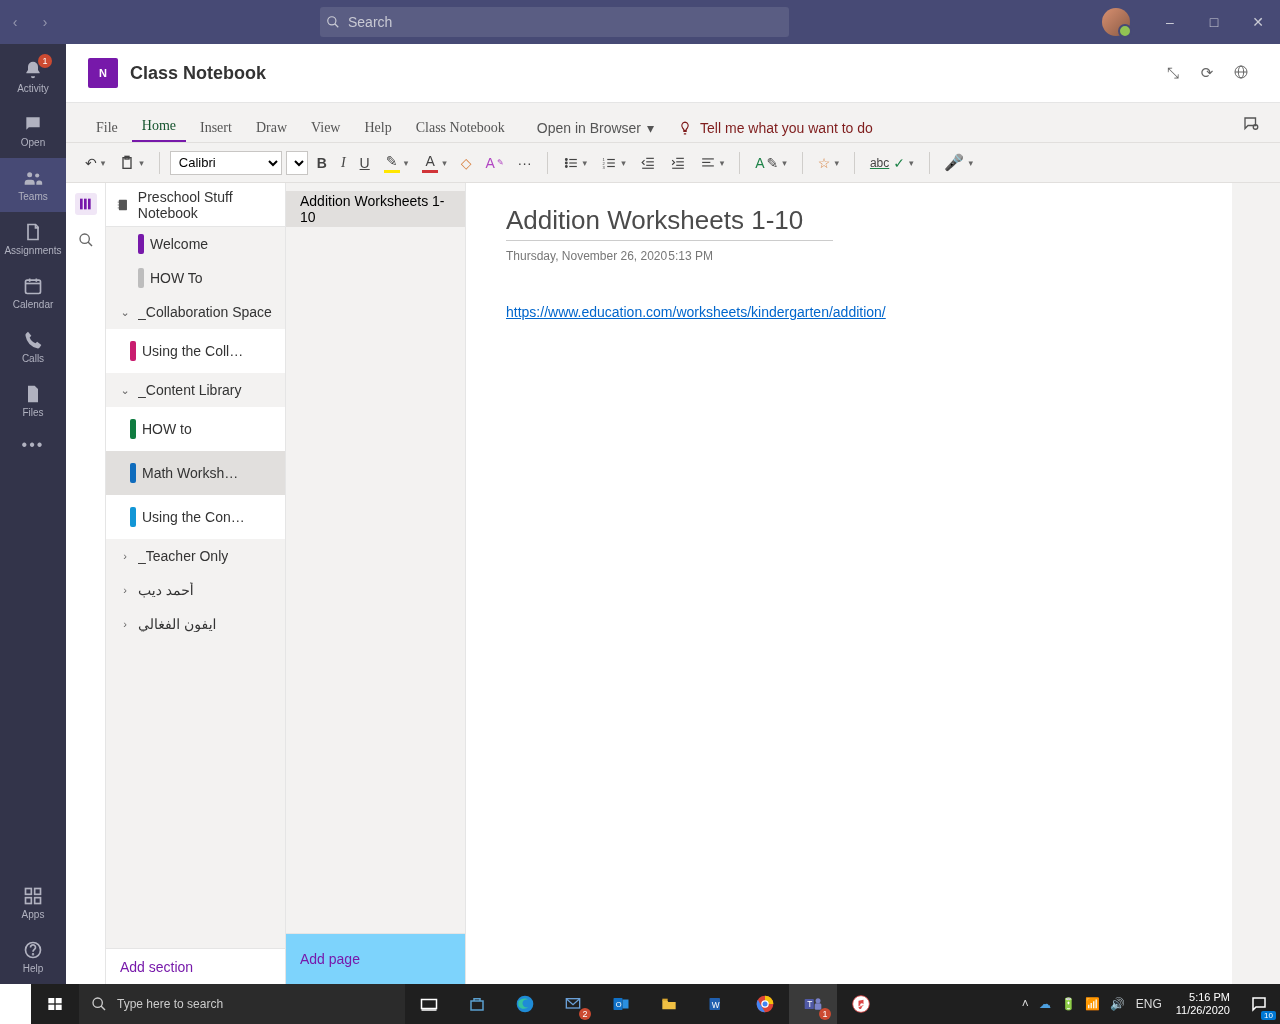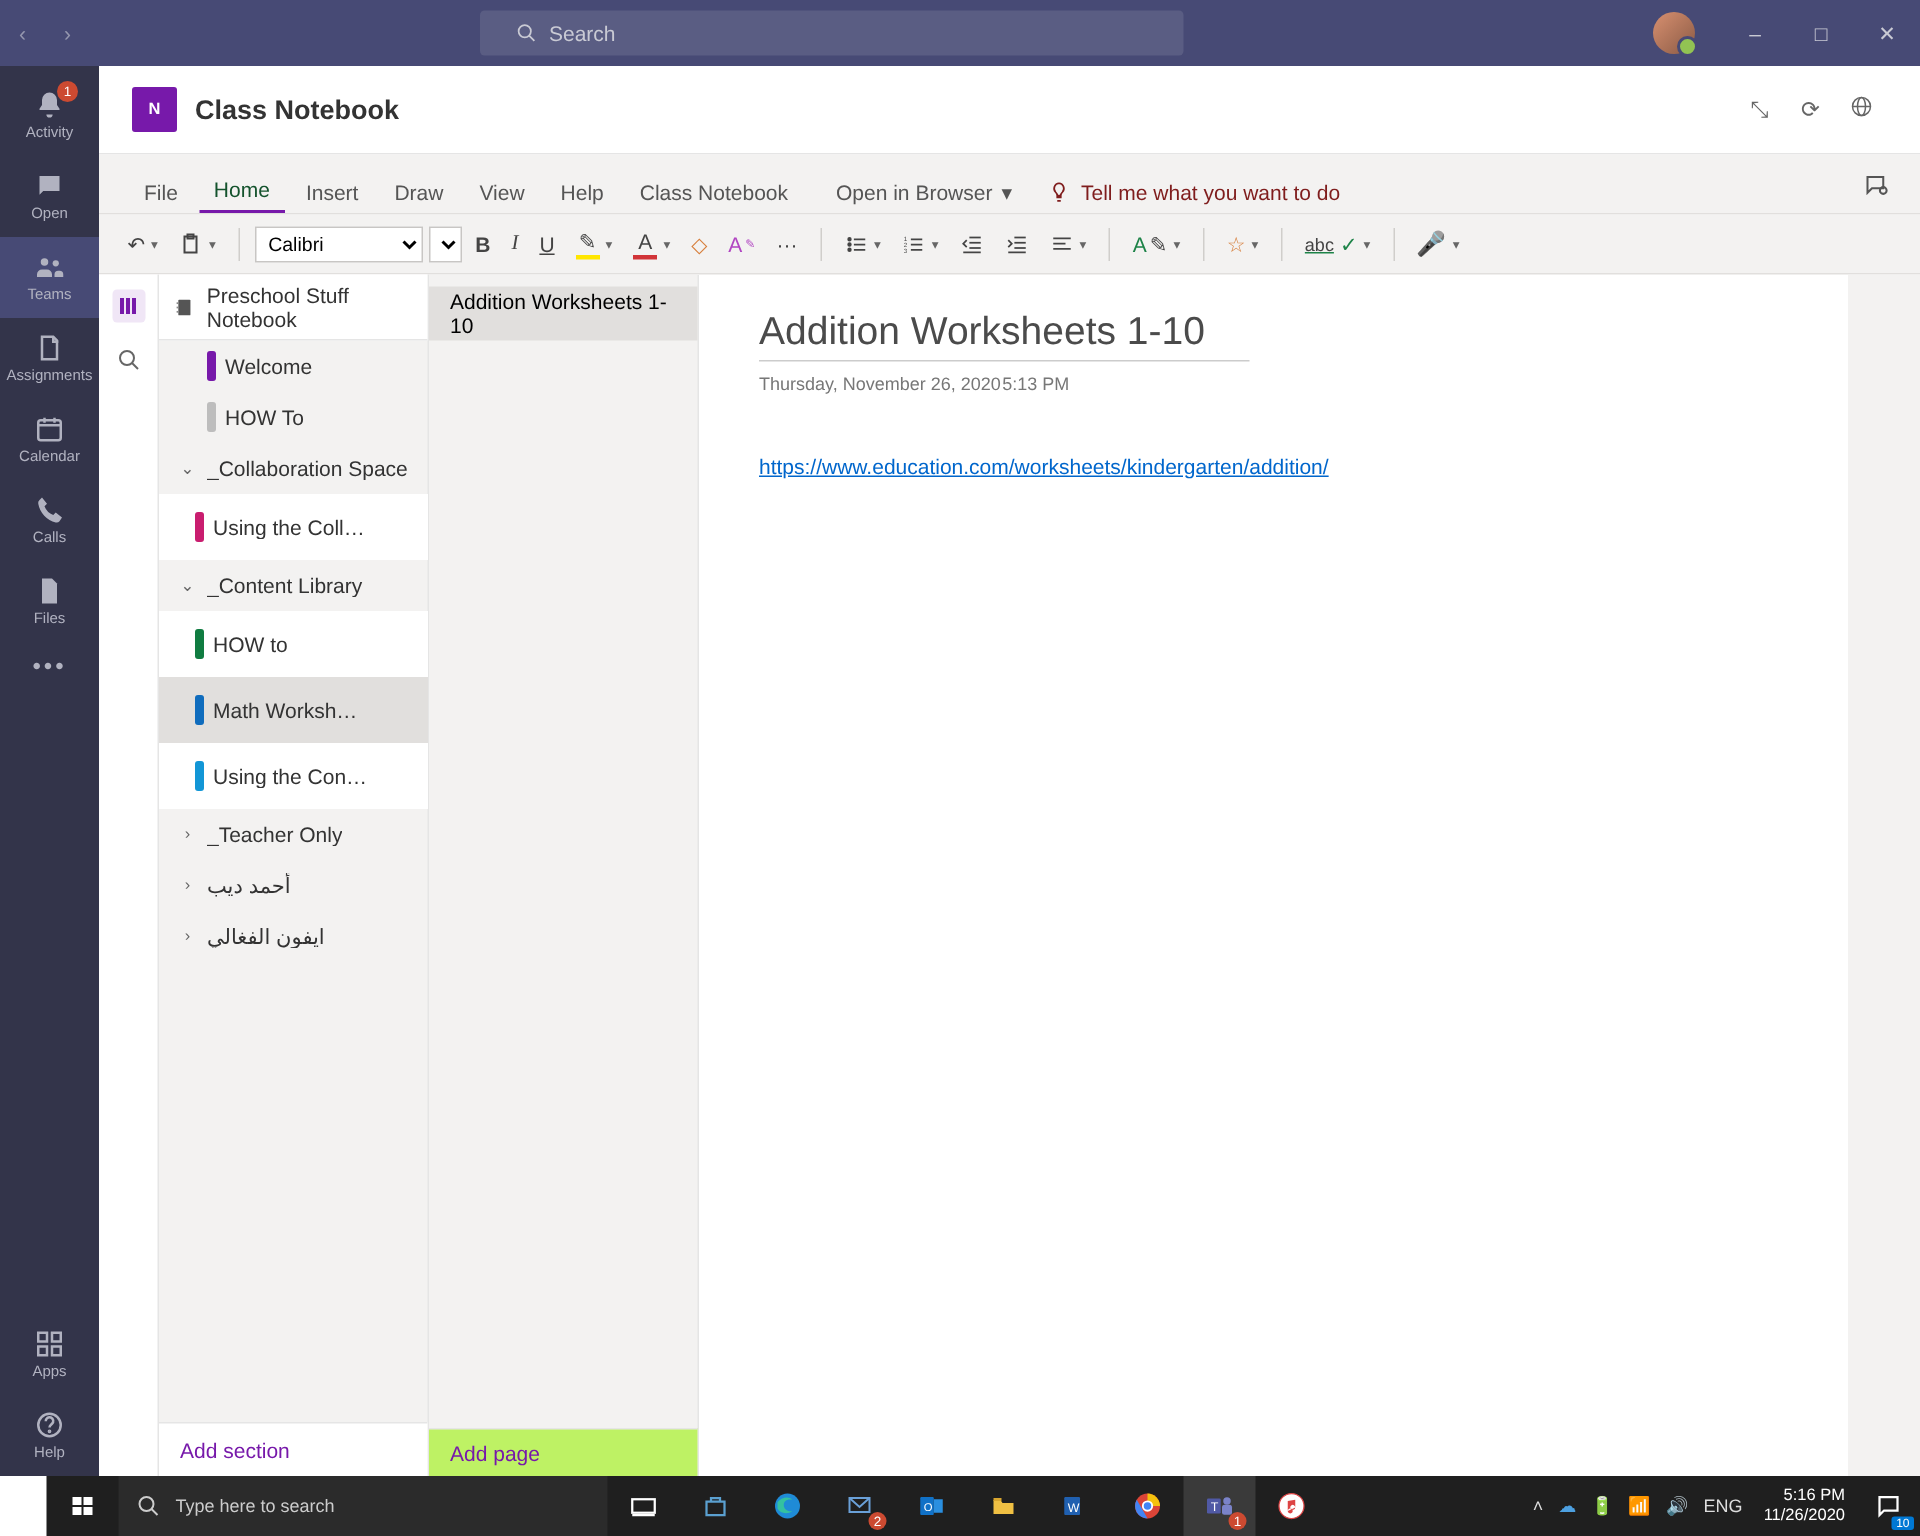--- a/index.html
+++ b/index.html
@@ -1,21 +1,21 @@
 <!DOCTYPE html>
 <html><head>
 <meta charset="utf-8">
 <style>
 * { margin: 0; padding: 0; box-sizing: border-box; font-family: "Segoe UI", Arial, sans-serif; }
 body { width: 1280px; height: 1024px; overflow: hidden; background: #fff; }
 
 
 .titlebar { height: 44px; background: #474a75; display: flex; align-items: center; color: #c9cad4; }
 .titlebar .navbtn { width: 30px; text-align: center; font-size: 14px; opacity: .6; cursor: default; }
-.titlebar .search { margin-left: 260px; width: 469px; height: 30px; background: #5a5d83; border-radius: 3px; display: flex; align-items: center; padding: 0 24px; color: #c9cad4; font-size: 14px; }
+.titlebar .search { margin-left: 260px; width: 469px; height: 30px; background: #5a5d83; border-radius: 3px; display: flex; align-items: center; padding: 0 6px; color: #c9cad4; font-size: 14px; }
 .titlebar .search svg { margin-right: 8px; flex: none; }
 .titlebar .spacer { flex: 1; }
 .titlebar .avatar { width: 28px; height: 28px; border-radius: 50%; background: linear-gradient(135deg,#d89070,#8a5a45); position: relative; margin-right: 18px; }
 .titlebar .avatar::after { content:""; position:absolute; right:-2px; bottom:-2px; width:10px; height:10px; background:#92c353; border:2px solid #474a75; border-radius:50%; }
 .titlebar .winctl { width: 44px; text-align: center; font-size: 14px; }
 
 
 .main { display: flex; height: calc(100% - 44px - 40px); }
 .rail { width: 66px; background: #33344a; color: #b1b2c0; display: flex; flex-direction: column; align-items: center; padding-top: 6px; font-size: 10px; }
 .rail .item { width: 66px; height: 54px; display:flex; flex-direction:column; align-items:center; justify-content:center; gap:3px; position: relative; cursor: default; }
@@ -29,21 +29,21 @@
 
 
 .nbheader { height: 59px; display:flex; align-items:center; padding: 0 22px; border-bottom: 1px solid #e5e5e5; }
 .nbheader .logo { width:30px; height:30px; background:#7719aa; border-radius:2px; color:#fff; display:flex; align-items:center; justify-content:center; font-size:11px; font-weight:600; margin-right:12px; }
 .nbheader .title { font-size:18px; font-weight:700; color:#333; }
 .nbheader .spacer { flex:1; }
 .nbheader .hicon { width:34px; text-align:center; color:#666; font-size:15px; }
 
 
 .tabs { height: 40px; background:#f3f2f1; display:flex; align-items:flex-end; padding: 0 20px; font-size:14px; color:#555; gap: 4px; border-bottom: 1px solid #e1dfdd; }
-.tabs .tab { padding: 8px 10px 6px; cursor:default; }
+.tabs .tab { padding: 8px 10px 6px; cursor:default;font-family:Liberation Serif, serif; }
 .tabs .tab.active { color:#14532d; border-bottom: 2px solid #7719aa; font-weight:400; }
 .tabs .sep { width: 14px; }
 .tabs .open { display:flex; align-items:center; gap:6px; padding-bottom:6px; }
 .tabs .tell { display:flex; align-items:center; gap:8px; color:#7f1d1d; padding-bottom:6px; margin-left: 20px; }
 .tabs .spacer { flex:1; }
 .tabs .share { padding-bottom:6px; color:#555; }
 
 
 .ribbon { height: 40px; background:#f3f2f1; display:flex; align-items:center; padding: 0 14px; gap: 4px; border-bottom: 1px solid #e1dfdd; font-size:14px; color:#444; }
 .ribbon .btn { padding: 4px 5px; display:flex; align-items:center; gap:2px; }
@@ -70,21 +70,21 @@
 .sections .node .lbl { white-space:nowrap; overflow:hidden; text-overflow:ellipsis; }
 .sections .node.page { padding-left: 24px; }
 .sections .node.selected { background:#e1dfdd; }
 .sections .grow { flex:1; }
 .sections .addsec { height:36px; display:flex; align-items:center; padding-left:14px; color:#7719aa; font-size:14px; border-top:1px solid #e5e5e5; background:#fff; }
 
 .pages { width: 180px; background:#f3f2f1; border-right:1px solid #e5e5e5; display:flex; flex-direction:column; font-size:14px; }
 .pages .pg { height: 36px; display:flex; align-items:center; padding: 0 14px; cursor:default; margin-top:8px; }
 .pages .pg.selected { background:#e1dfdd; }
 .pages .grow { flex:1; }
-.pages .addpg { height:32px; display:flex; align-items:center; padding-left:14px; color:#7719aa; font-size:14px; border-top:1px solid #e5e5e5; background:#bef264;text-align:center;}
+.pages .addpg { height:51px; display:flex; align-items:center; padding-left:14px; color:#7719aa; font-size:14px; border-top:1px solid #e5e5e5; background:#7dd3fc;text-align:center;}
 
 .page { flex:1; background:#fff; padding: 22px 40px; overflow:auto; }
 .page .ptitle { font-size:26px; color:#4b4b4b; border-bottom:1px solid #ccc; display:inline-block; padding-bottom:4px; padding-right: 30px; }
 .page .pmeta { margin-top: 8px; font-size:12px; color:#777; display:flex; gap:1px; }
 .page .pbody { margin-top: 40px; }
 .page .pbody a { color:#0066cc; font-size:14px; text-decoration: underline; }
 
 .rightgap { width: 48px; background:#f3f2f1; }
 
 

